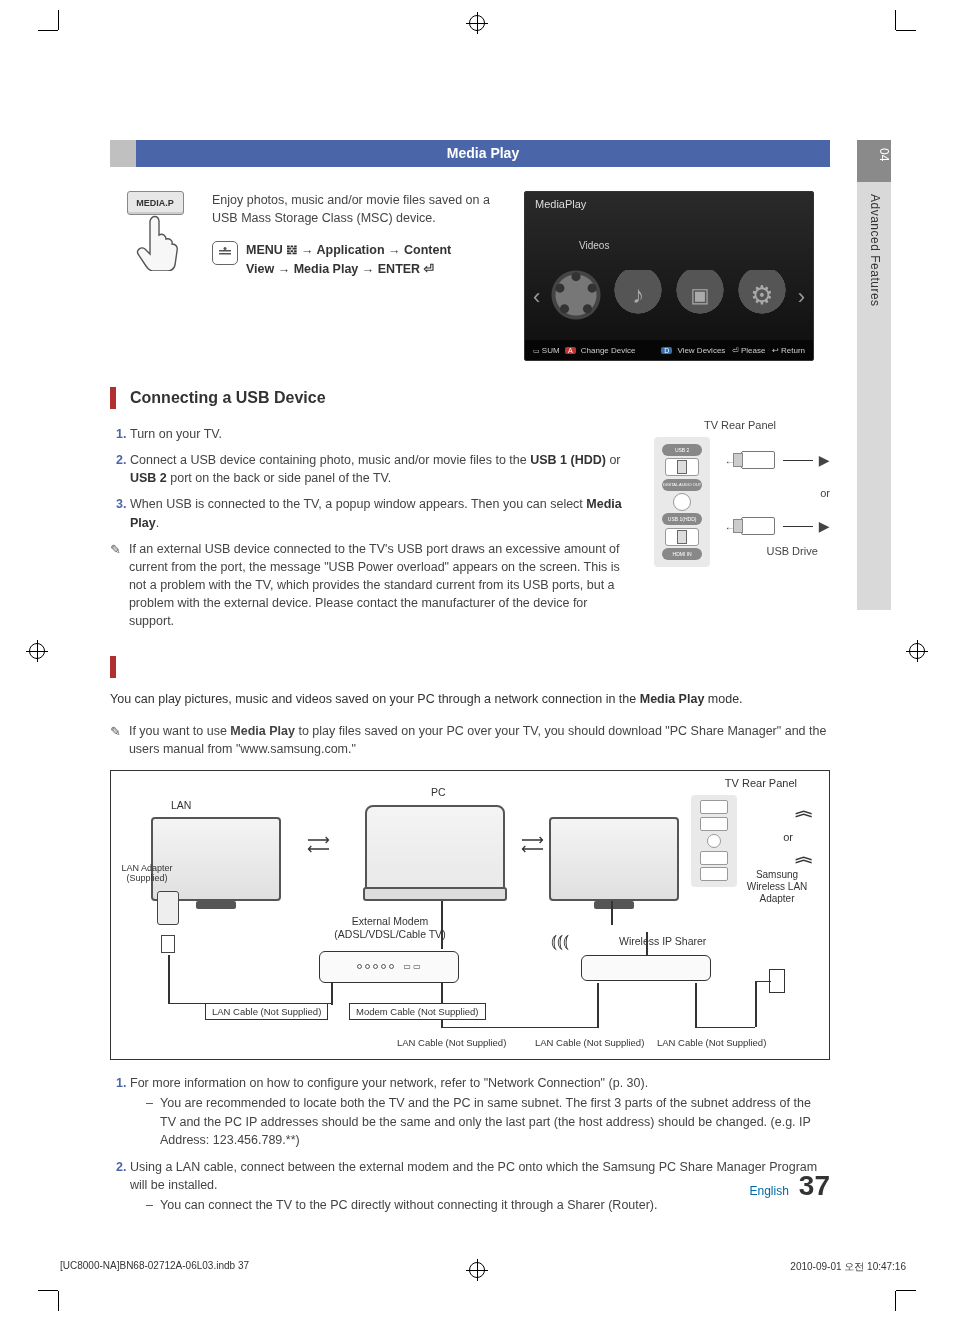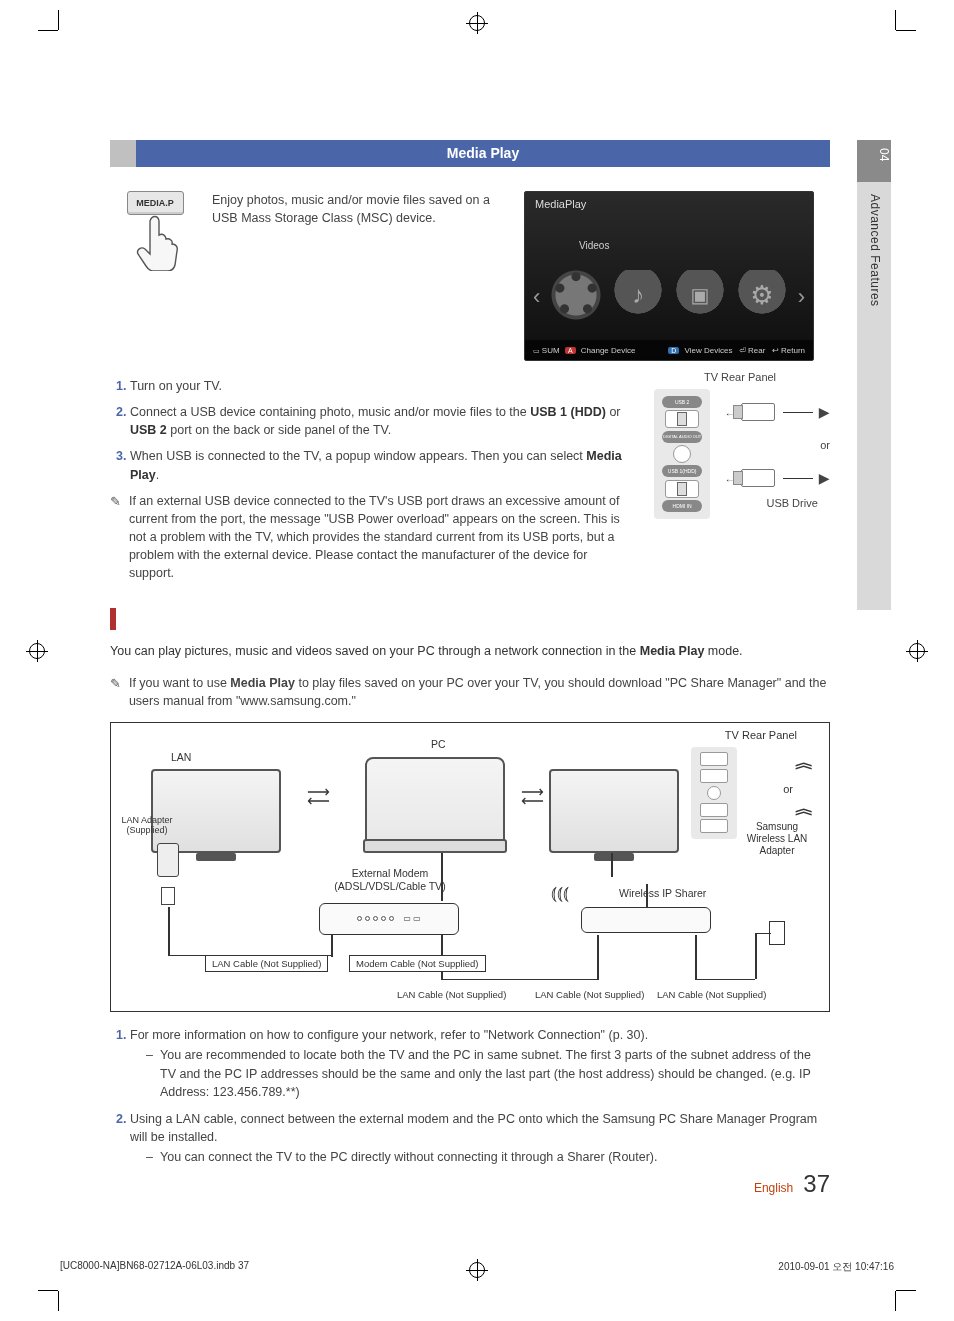--- a/index.html
+++ b/index.html
@@ -244,25 +244,25 @@
   .poststeps{margin-top:14px;}
   ul.dash{list-style:none;margin:2px 0 8px 16px;padding:0;}
   ul.dash li{position:relative;padding-left:14px;margin-bottom:4px;font-size:12.5px;line-height:1.5;color:#444;}
   ul.dash li::before{content:"–";position:absolute;left:0;}
 
   
   .pgfoot{
     position:absolute; left:110px; width:720px; top:1170px;
     display:flex;justify-content:flex-end;align-items:baseline;gap:10px;
   }
-  .pgfoot .lang{font-size:12px;color:#c2410c;}
-  .pgfoot .num{font-size:24px;color:#333;font-weight:normal;}
+  .pgfoot .lang{font-size:12px;color:#0369a1;}
+  .pgfoot .num{font-size:28px;color:#333;font-weight:bold;}
 
   .printmeta{
-    position:absolute; left:60px; right:60px; top:1260px;
+    position:absolute; left:60px; right:48px; top:1260px;
     display:flex; justify-content:space-between;
     font-size:10px; color:#333;
   }
 </style>
 </head>
 <body>
 
 <div class="crop h" style="left:38px;top:30px;"></div>
 <div class="crop v" style="left:58px;top:10px;"></div>
 <div class="crop h" style="right:38px;top:30px;"></div>
@@ -299,20 +299,33 @@
 
   <div class="introrow">
     <div class="mediabtn">
       <div class="key">MEDIA.P</div>
       <svg width="54" height="58" viewBox="0 0 54 58">
         <path d="M22 8 c2 -6 8 -6 9 0 v14 c4 -2 7 1 7 4 c4 -1 7 2 6 5 c4 0 6 3 5 7 l-2 14 c-1 4 -4 6 -8 6 h-14 c-3 0 -5 -2 -7 -5 l-8 -12 c-2 -4 3 -8 7 -5 l5 5 z" fill="#f7f7f7" stroke="#555" stroke-width="1.4"></path>
       </svg>
     </div>
     <div class="introtext">
       <div>Enjoy photos, music and/or movie files saved on a USB Mass Storage Class (MSC) device.</div>
+      <div class="menupath">
+        <div class="mbtn">
+          <svg width="14" height="12">
+              <rect x="1" y="3" width="12" height="1.5" fill="#555"></rect>
+              <rect x="1" y="6" width="12" height="1.5" fill="#555"></rect>
+              <circle cx="7" cy="1.5" r="1.5" fill="#555"></circle>
+            </svg>
+        </div>
+        <div class="ptxt">
+          <span>MENU 𝍌 → Application → Content</span><br>
+          <span>View → Media Play → ENTER ⏎</span>
+        </div>
+      </div>
     </div>
 
     <div class="shot">
       <div class="titlebar"><span>MediaPlay</span></div>
       <div class="tab"><span>Videos</span></div>
       <div class="chev l">‹</div>
       <div class="chev r">›</div>
       <div class="thumbs">
         <div class="t reel"></div>
         <div class="t note"></div>
@@ -322,27 +335,31 @@
       <div class="footer">
         <span>
           <span style="font-size:7px;">▭</span>
           <span>SUM</span>
           <span class="badge">A</span>
           <span>Change Device</span>
         </span>
         <span>
           <span class="badge b">D</span>
           <span>View Devices</span>&nbsp;&nbsp;
-          <span>⏎ Rear</span>&nbsp;&nbsp;
+          <span>⏎ Please</span>&nbsp;&nbsp;
           <span>↩ Return</span>
         </span>
       </div>
     </div>
   </div>
 
+  <div class="sect">
+    <div class="bar"></div>
+    <h2>Connecting a USB Device</h2>
+  </div>
   <div class="usbrow">
     <div class="txt">
       <ol class="steps">
         <li>Turn on your TV.</li>
         <li>
           <span>Connect a USB device containing photo, music and/or movie files to the </span><b>USB 1 (HDD)</b><span> or </span><b>USB 2</b><span> port on the back or side panel of the TV.</span>
         </li>
         <li>
           <span>When USB is connected to the TV, a popup window appears. Then you can select </span><b>Media Play</b><span>.</span>
         </li>

